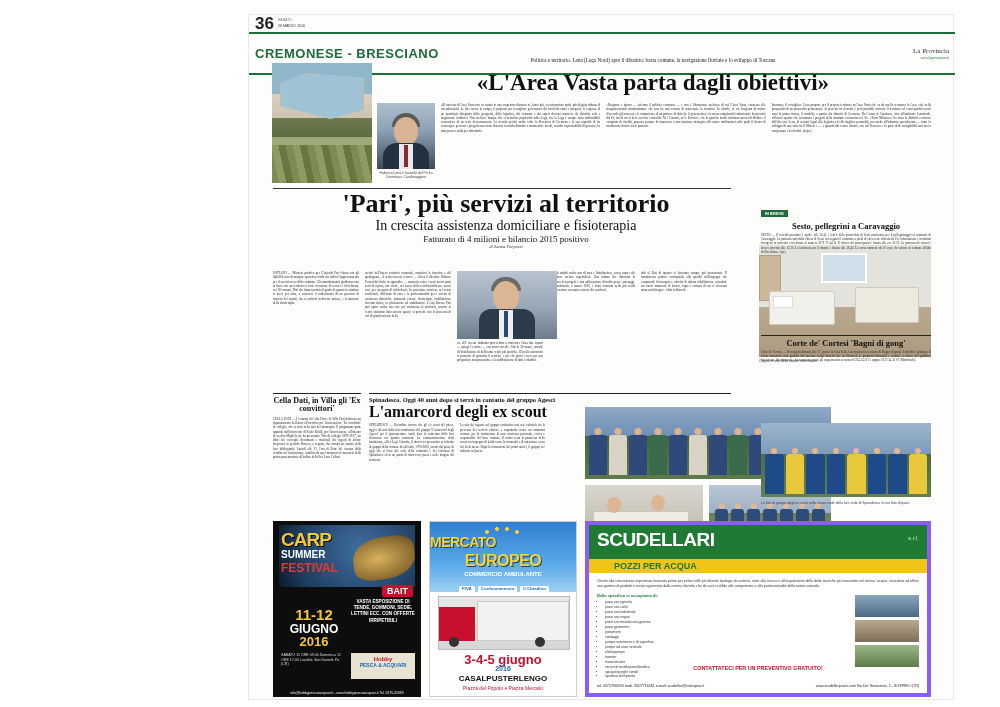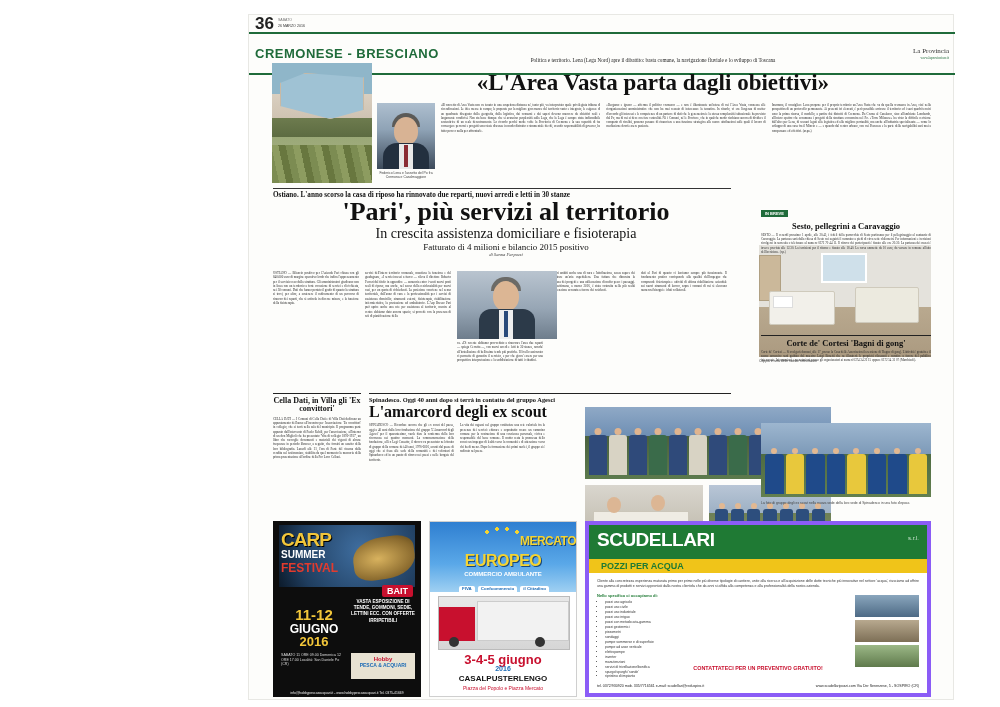--- a/index.html
+++ b/index.html
@@ -325,22 +325,22 @@
   .ad2 .stars {
     position:absolute; left:50%; top:4px; transform:translateX(-50%);
     width:40px; height:12px;
     background:
       radial-gradient(circle 2px at 4px 6px, #f5d431 99%, transparent 100%),
       radial-gradient(circle 2px at 14px 3px, #f5d431 99%, transparent 100%),
       radial-gradient(circle 2px at 24px 3px, #f5d431 99%, transparent 100%),
       radial-gradient(circle 2px at 34px 6px, #f5d431 99%, transparent 100%);
   }
   .ad2 .t1 {
-    position:absolute; left:0; right:0; top:12px; text-align:right;
-    font-family:"Liberation Sans", sans-serif; font-weight:bold; font-size:12px;
+    position:absolute; left:0; right:0; top:12px; text-align:left;
+    font-family:"Liberation Sans", sans-serif; font-weight:bold; font-size:14px;
     color:#f5d431; text-shadow:1px 1px 0 #17477c; letter-spacing:-.5px;
   }
   .ad2 .t2 {
     position:absolute; left:0; right:0; top:30px; text-align:center;
     font-family:"Liberation Sans", sans-serif; font-weight:bold; font-size:16px;
     color:#f5d431; text-shadow:1px 1px 0 #17477c; letter-spacing:-.5px;
   }
   .ad2 .t3 {
     position:absolute; left:0; right:0; top:49px; text-align:center;
     font-family:"Liberation Sans", sans-serif; font-weight:bold; font-size:6px; color:#fff;
@@ -384,21 +384,21 @@
   .ad3 .band .nm {
     position:absolute; left:8px; top:4px;
     font-family:"Liberation Sans", sans-serif; font-weight:bold; font-size:19px; color:#fff;
     letter-spacing:-.5px;
   }
   .ad3 .band .srl {
     position:absolute; right:8px; top:10px;
     font-family:"Liberation Sans", sans-serif; font-size:6px; color:#cfe6d3;
   }
   .ad3 .sub {
-    background:#f0c419; height:14px; display:flex; align-items:center; padding-left:12px;
+    background:#f0c419; height:14px; display:flex; align-items:center; padding-left:25px;
     font-family:"Liberation Sans", sans-serif; font-weight:bold; font-size:9px; color:#1f7a34;
   }
   .ad3 .body { padding:6px 8px; }
   .ad3 .body p {
     margin:0 0 4px 0; font-family:"Liberation Sans", sans-serif;
     font-size:3.5px; color:#333; line-height:1.4;
   }
   .ad3 .body .lh { font-size:4px; font-weight:bold; color:#1f7a34; margin-bottom:2px; }
   .ad3 .body ul { margin:0; padding-left:8px; }
   .ad3 .body li { font-family:"Liberation Sans", sans-serif; font-size:3.4px; color:#333; line-height:1.45; }
@@ -475,21 +475,20 @@
 e Casalmaggiore</div>
       <div class="s1-cols">
         <div class="col drop">«Il concetto di Area Vasta non va tenuto in una sospettosa distanza né, tanto più, va interpretato quale privilegiata tribuna di rivendicazioni. Le idee messe in campo, le proposte per la migliore governance del territorio vasto e integrato, le esigenze di un quadrante disegnato dalla geografia, dalla logistica, dai consumi e dai saperi devono muovere da obiettivi reali e largamente condivisi. Non sta bene dunque che si avanzino perplessità sulla Lega, che la Lega è sempre stata indiscutibile sostenitrice di un reale decentramento. Lo ricordo perché molte volte la Provincia di Cremona e la sua capacità di far convergere percorsi e progetti sono state discusse in modo distratto o strumentale da chi, avendo responsabilità di governo, ha fatto poco o nulla per affrontarle.</div>
         <div class="col">«Bergamo e ignoro — afferma il politico cremasco — e non è illuminante un'intesa di cui l'Area Vasta, connessa alle riorganizzazioni amministrative che non ha mai cessato di interessare la tematica. In ritardo, vi era l'urgenza di metter d'accordo gli interessi e le competenze di un parterre di dati che le generazioni e la stessa complessità istituzionale ha previsto dal Po, ma di cui si deve ora fare centralità. Né i Comuni, né le Province, che in qualche modo rischiano ancora di dividere il comparto di rivalità, possono pensare di rinunciare a una funzione strategica alle nuove attribuzioni sulle quali il lavoro di mediazione dovrà essere paziente.</div>
         <div class="col">Insomma, il consigliere Lena propone per il proprio territorio un'Area Vasta che va da quella cremasca in Area, cioè nella prospettiva di un protocollo permanente. Ai presenti ivi elencati, è però possibile arrivare: il territorio ed i suoi quadri tecnici sono la prima risorsa, il modello, a partire dai distretti di Cremona. Da Crema al Casalasco, sino all'ambiente Lombardo, all'intero spettro che accumuna i progetti della struttura economica nel Po. «Torre Milanese» ha visto la difficile revisione dall'alto: per Lena, di scenari legati alla logistica ed alla migliore portualità, ma anche all'industria specializzata — come lo sviluppo di una casa fra il Mincio e — e quando dal centro urbano, con cui Piacenza e la parte della navigabilità sarà mai a compensare ed effettivi. (ar.pa.)</div>
       </div>
     </div>
 
     <div class="s2">
       <div class="s2-rule-top"></div>
-      <div class="s2-kicker">Ostiano. L'anno scorso la casa di riposo ha rinnovato due reparti, nuovi arredi e letti in 30 stanze</div>
       <div class="s2-head">
         <div class="headline">'Pari', più servizi al territorio</div>
       </div>
       <div class="s2-sub1 subhead">In crescita assistenza domiciliare e fisioterapia</div>
       <div class="s2-sub2 subhead">Fatturato di 4 milioni e bilancio 2015 positivo</div>
       <div class="s2-byline byline">di Sanna Farpozzi</div>
 
       <div class="s2-body">
         <div class="c">
           <div class="col" style="height:116px">OSTIANO — Bilancio positivo per l'Azienda Pari chiusa con gli 840.000 euro di margine operativo lordo che indica l'apprezzamento per il servizio reso dalla struttura. Gli amministratori giudicano non in linea con un territorio a forte vocazione di servizi e di richiesta, nei 30 comuni. Dati che hanno portato il grado di quanto la struttura si trovi, per altro, a sostenere il radicamento di un percorso di rinnovo dei reparti, che si articola in diverse misure, e la funzione della fisioterapia.</div>

